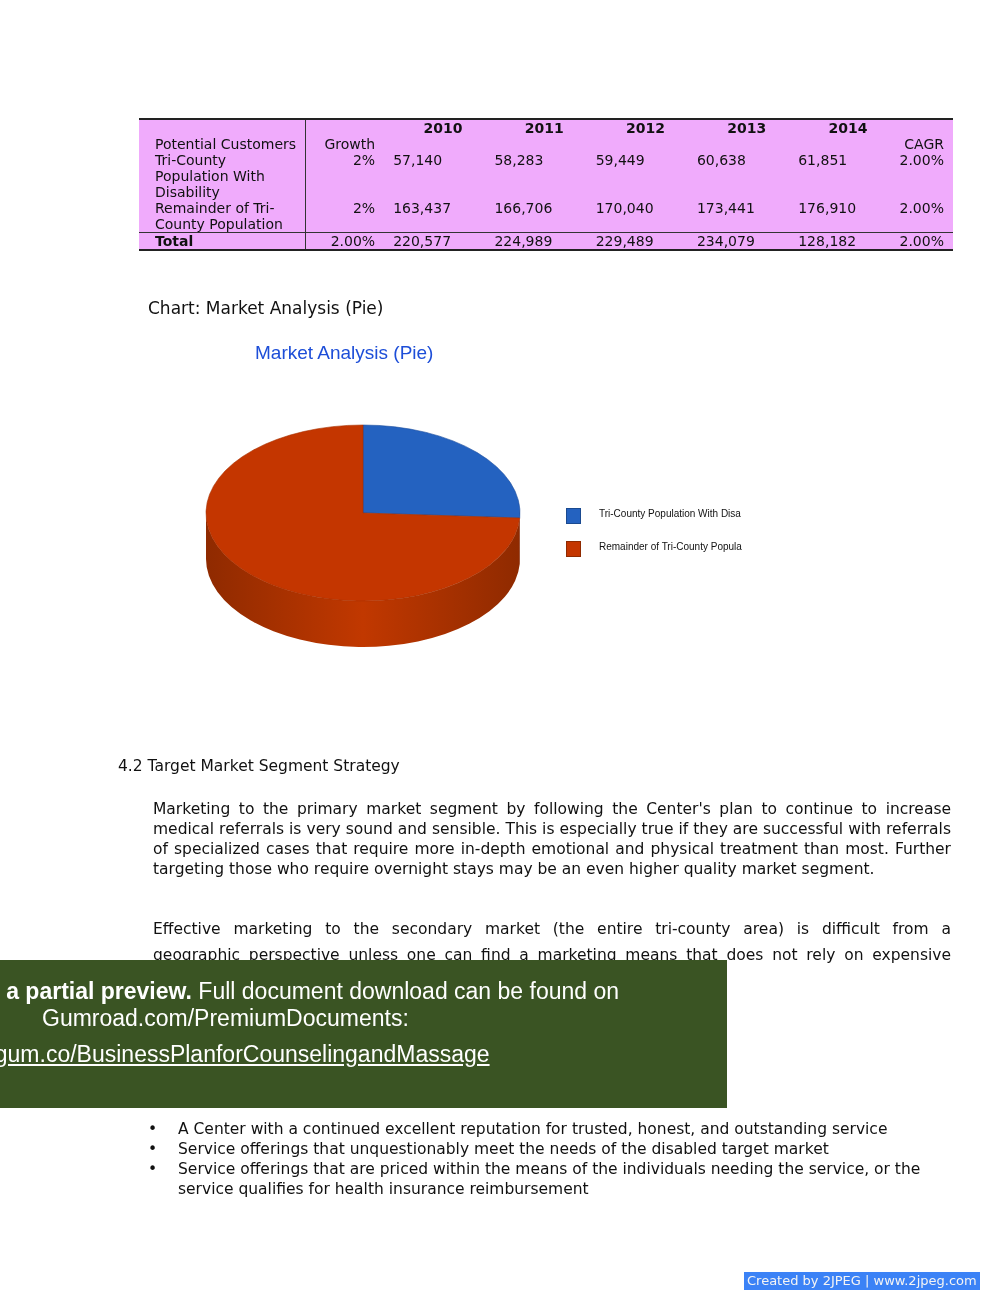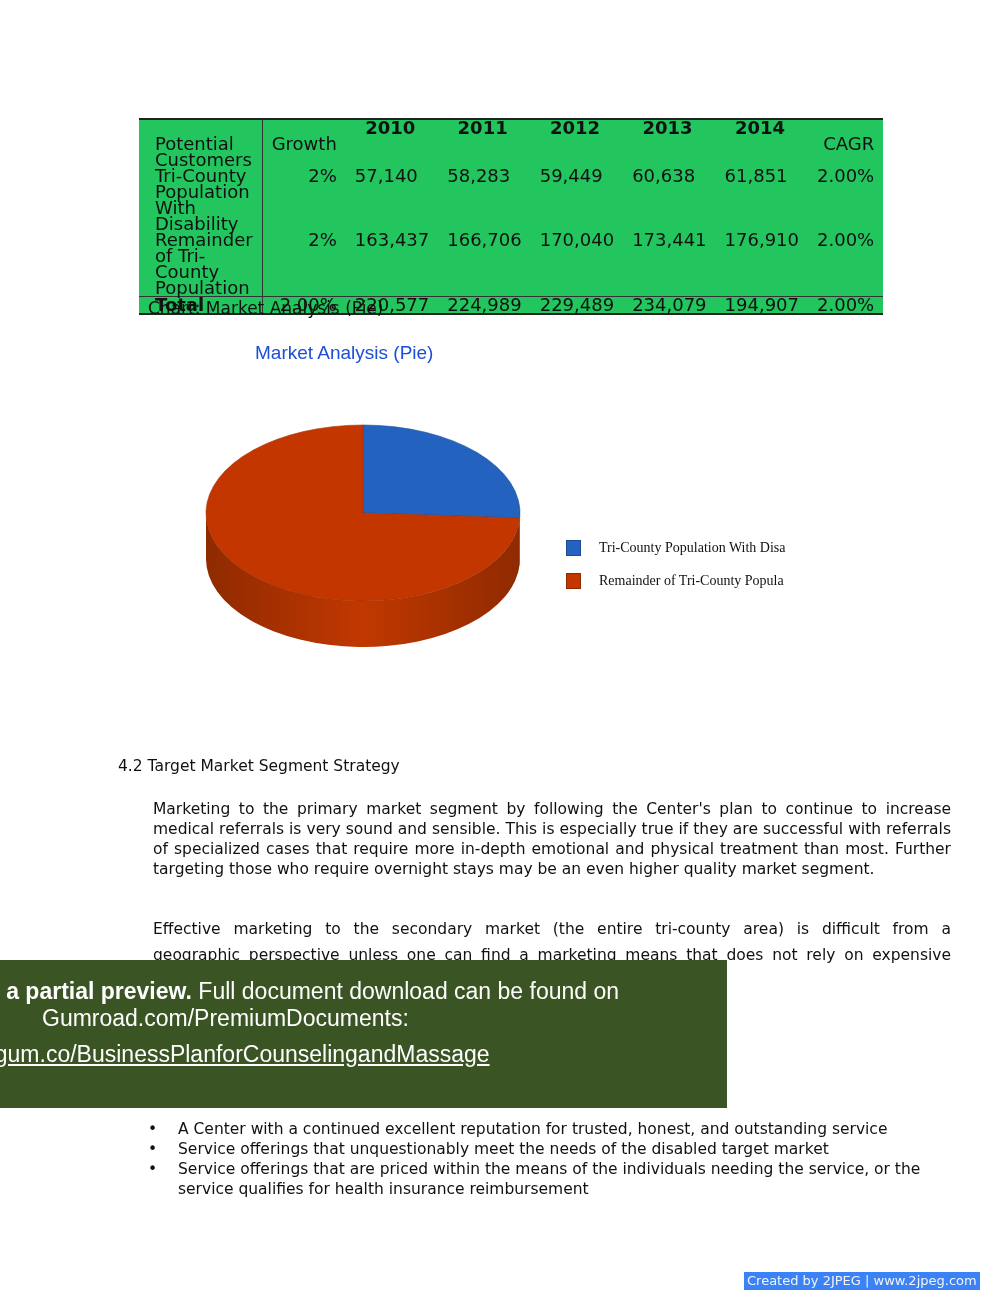--- a/index.html
+++ b/index.html
@@ -1,36 +1,36 @@
 <!DOCTYPE html>
 <html><head>
 <meta charset="utf-8">
 <style>
   html, body { margin:0; padding:0; }
   body { width:1005px; height:1301px; position:relative; background:#ffffff; overflow:hidden;
          font-family:"DejaVu Sans", sans-serif; color:#111; }
 
   
-  .mtable { position:absolute; left:139px; top:118px; width:679px; border-collapse:collapse;
-            background:#22c55e; font-size:18px; line-height:16px; }
+  .mtable { position:absolute; left:139px; top:118px; width:814px; border-collapse:collapse;
+            background:#f0abfc; font-size:14px; line-height:16px; }
   .mtable td { padding:0 9px 0 9px; vertical-align:top; white-space:nowrap; }
   .mtable tr.top td { border-top:2px solid #222; }
   .mtable tr.total td { border-top:1px solid #333; border-bottom:2px solid #222; }
   .mtable td.lab { width:156px; padding-left:16px; white-space:normal; }
   .mtable td.gr { border-left:1px solid #333; width:62px; text-align:right; }
   .mtable td.num { text-align:left; width:75px; }
   .mtable td.yr { text-align:right; font-weight:bold; width:75px; padding-right:23px; }
   .mtable td.cagr { text-align:right; }
   .mtable b { font-weight:bold; }
 
   
   .chart-caption { position:absolute; left:148px; top:298px; font-size:17px; }
   .chart-title { position:absolute; left:255px; top:342px; font-family:"Liberation Sans", sans-serif; font-size:19px; color:#1d4ed8; }
   #pie-svg { position:absolute; left:190px; top:420px; width:350px; height:240px; overflow:visible; }
-  .legend { position:absolute; left:566px; top:540px; width:246px; overflow:hidden; font-family:Liberation Serif, serif; font-size:14px; }
+  .legend { position:absolute; left:566px; top:508px; width:246px; overflow:hidden; font-family:Liberation Sans, sans-serif; font-size:10px; }
   .legend-item { height:33px; display:flex; align-items:flex-start; white-space:nowrap; }
   .legend-swatch { width:15px; height:16px; margin-right:18px; box-sizing:border-box; flex:none; }
 
   
   .section-heading { position:absolute; left:118px; top:757px; font-size:15.5px; }
   .para { position:absolute; left:153px; width:798px; font-size:15.5px; line-height:20px; text-align:justify; text-align-last:left; }
   .para.p1 { top:799px; }
   .para.p2 { top:919px; }
   .bullets { position:absolute; left:148px; top:1119px; width:798px; margin:0; padding:0; list-style:none; font-size:15.5px; line-height:20px; }
   .bullets li { position:relative; padding-left:30px; }
@@ -92,21 +92,21 @@
     <td class="num">176,910</td>
     <td class="cagr">2.00%</td>
   </tr>
   <tr class="total">
     <td class="lab"><b>Total</b></td>
     <td class="gr">2.00%</td>
     <td class="num">220,577</td>
     <td class="num">224,989</td>
     <td class="num">229,489</td>
     <td class="num">234,079</td>
-    <td class="num">194,907</td>
+    <td class="num">128,182</td>
     <td class="cagr">2.00%</td>
   </tr>
 </tbody>
   </table>
 
 <div class="chart-caption">Chart: Market Analysis (Pie)</div>
 <div class="chart-title">Market Analysis (Pie)</div>
 
 <svg id="pie-svg" viewBox="0 0 350 240">
   <defs>

